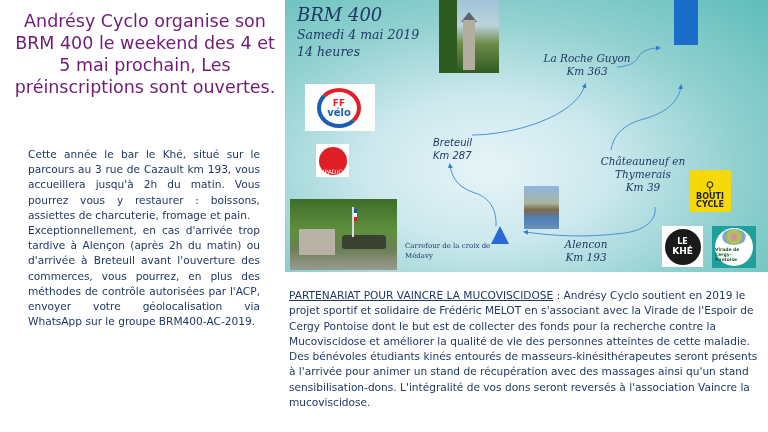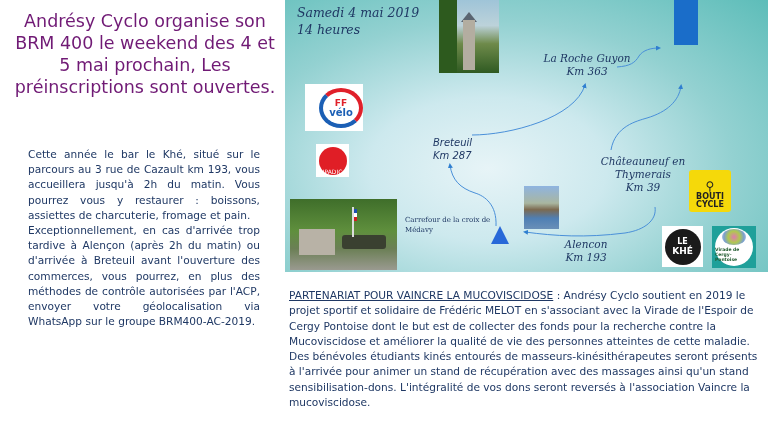--- a/index.html
+++ b/index.html
@@ -27,21 +27,21 @@
   }
   .panel-info {
     position: absolute; left: 12px; top: 4px;
     font-family: "DejaVu Serif", serif; font-style: italic;
     color: #1f3864;
   }
   .panel-info .t1 { font-size: 18px; line-height: 22px; }
   .panel-info .t2 { font-size: 12.5px; line-height: 17px; }
   .logo-ffvelo {
     position: absolute; left: 20px; top: 84px; width: 58px; height: 47px;
-    background: #fff; display: flex; align-items: center; justify-content: flex-end;
+    background: #fff; display: flex; align-items: center; justify-content: flex-start; padding-left: 12px;
   }
   .ffring {
     width: 44px; height: 40px; border-radius: 50%;
     border: 4px solid #1b5fb5; border-right-color: #e0202a; border-top-color: #e0202a;
     box-sizing: border-box; display: flex; flex-direction: column; align-items: center; justify-content: center;
     font-family: "DejaVu Sans", sans-serif; font-weight: bold; line-height: 10px;
   }
   .ffring .ff { color: #e0202a; font-size: 9px; }
   .ffring .velo { color: #1b5fb5; font-size: 10px; }
   .logo-ipadic {
@@ -74,21 +74,21 @@
   }
   .logo-rect { position: absolute; left: 389px; top: 0; width: 24px; height: 45px; background: #1a6dc9; }
   .place {
     position: absolute; font-family: "DejaVu Serif", serif; font-style: italic;
     color: #1f3864; font-size: 10.5px; line-height: 13px; text-align: center;
   }
   .place-breteuil {
     font-family: "DejaVu Sans", sans-serif; font-weight: normal; text-align: left; font-size: 10px;
   }
   .carrefour {
-    position: absolute; left: 120px; top: 215px; width: 96px;
+    position: absolute; left: 120px; top: 241px; width: 96px;
     font-family: "DejaVu Serif", serif; font-size: 7px; line-height: 10px; color: #1f3864;
   }
   .marker {
     position: absolute; left: 206px; top: 226px; width: 0; height: 0;
     border-left: 9px solid transparent; border-right: 9px solid transparent;
     border-bottom: 18px solid #2868d8;
   }
   .logo-bouti {
     position: absolute; left: 404px; top: 170px; width: 42px; height: 42px;
     background: #f5d90a; border-radius: 3px;
@@ -142,20 +142,21 @@
       </marker>
     </defs>
     <path d="M396,86 C392,110 370,115 360,118 C340,124 328,135 326,150" stroke="#4a90d9" stroke-width="1" fill="none" marker-end="url(#ah)" transform="rotate(180 361 118)"></path>
     <path d="M370,207 C372,220 360,230 340,233 C300,238 270,236 240,232" stroke="#4a90d9" stroke-width="1" fill="none" marker-end="url(#ah)"></path>
     <path d="M211,226 C212,205 200,196 190,193 C175,188 167,180 165,165" stroke="#4a90d9" stroke-width="1" fill="none" marker-end="url(#ah)"></path>
     <path d="M187,135 C225,135 290,118 300,85" stroke="#4a90d9" stroke-width="1" fill="none" marker-end="url(#ah)"></path>
     <path d="M332,67 C345,66 350,63 354,56 C358,50 366,48 374,48" stroke="#4a90d9" stroke-width="1" fill="none" marker-end="url(#ah)"></path>
   </svg>
 
   <div class="panel-info">
+    <div class="t1">BRM 400</div>
     <div class="t2">Samedi 4 mai 2019</div>
     <div class="t2">14 heures</div>
   </div>
 
   <div class="logo-ffvelo">
     <div class="ffring">
       <span class="ff">FF</span>
       <span class="velo">vélo</span>
     </div>
   </div>

